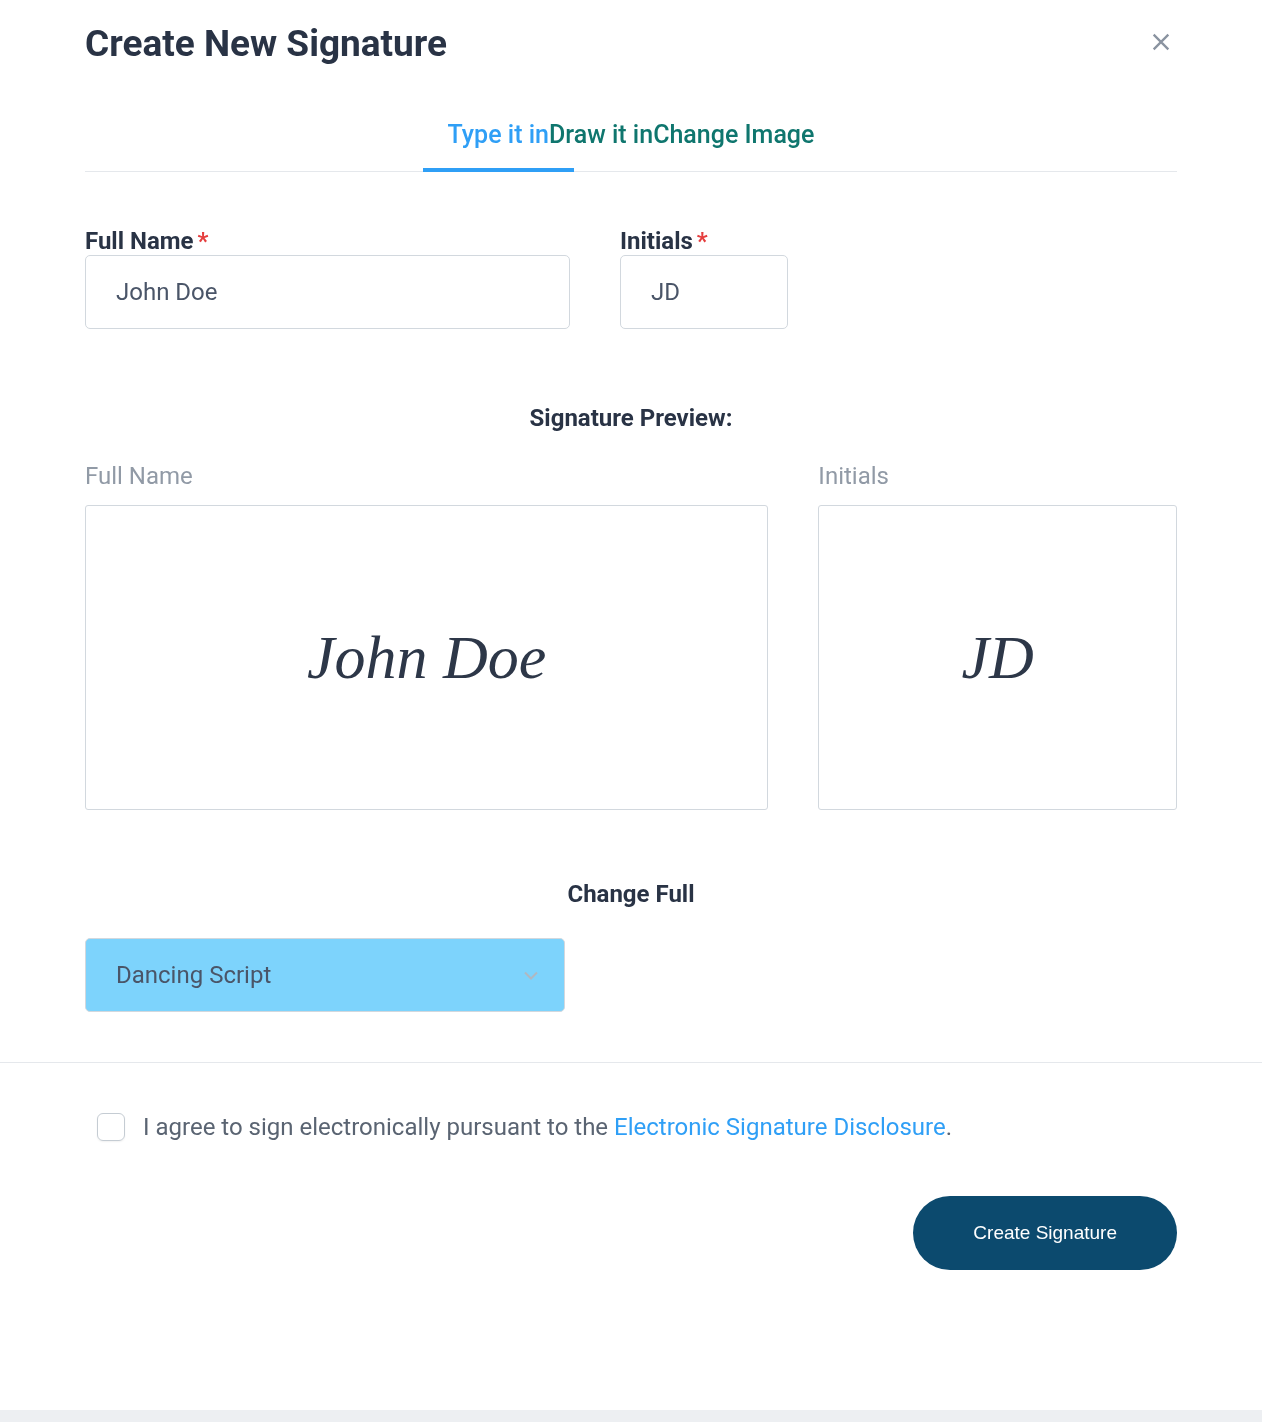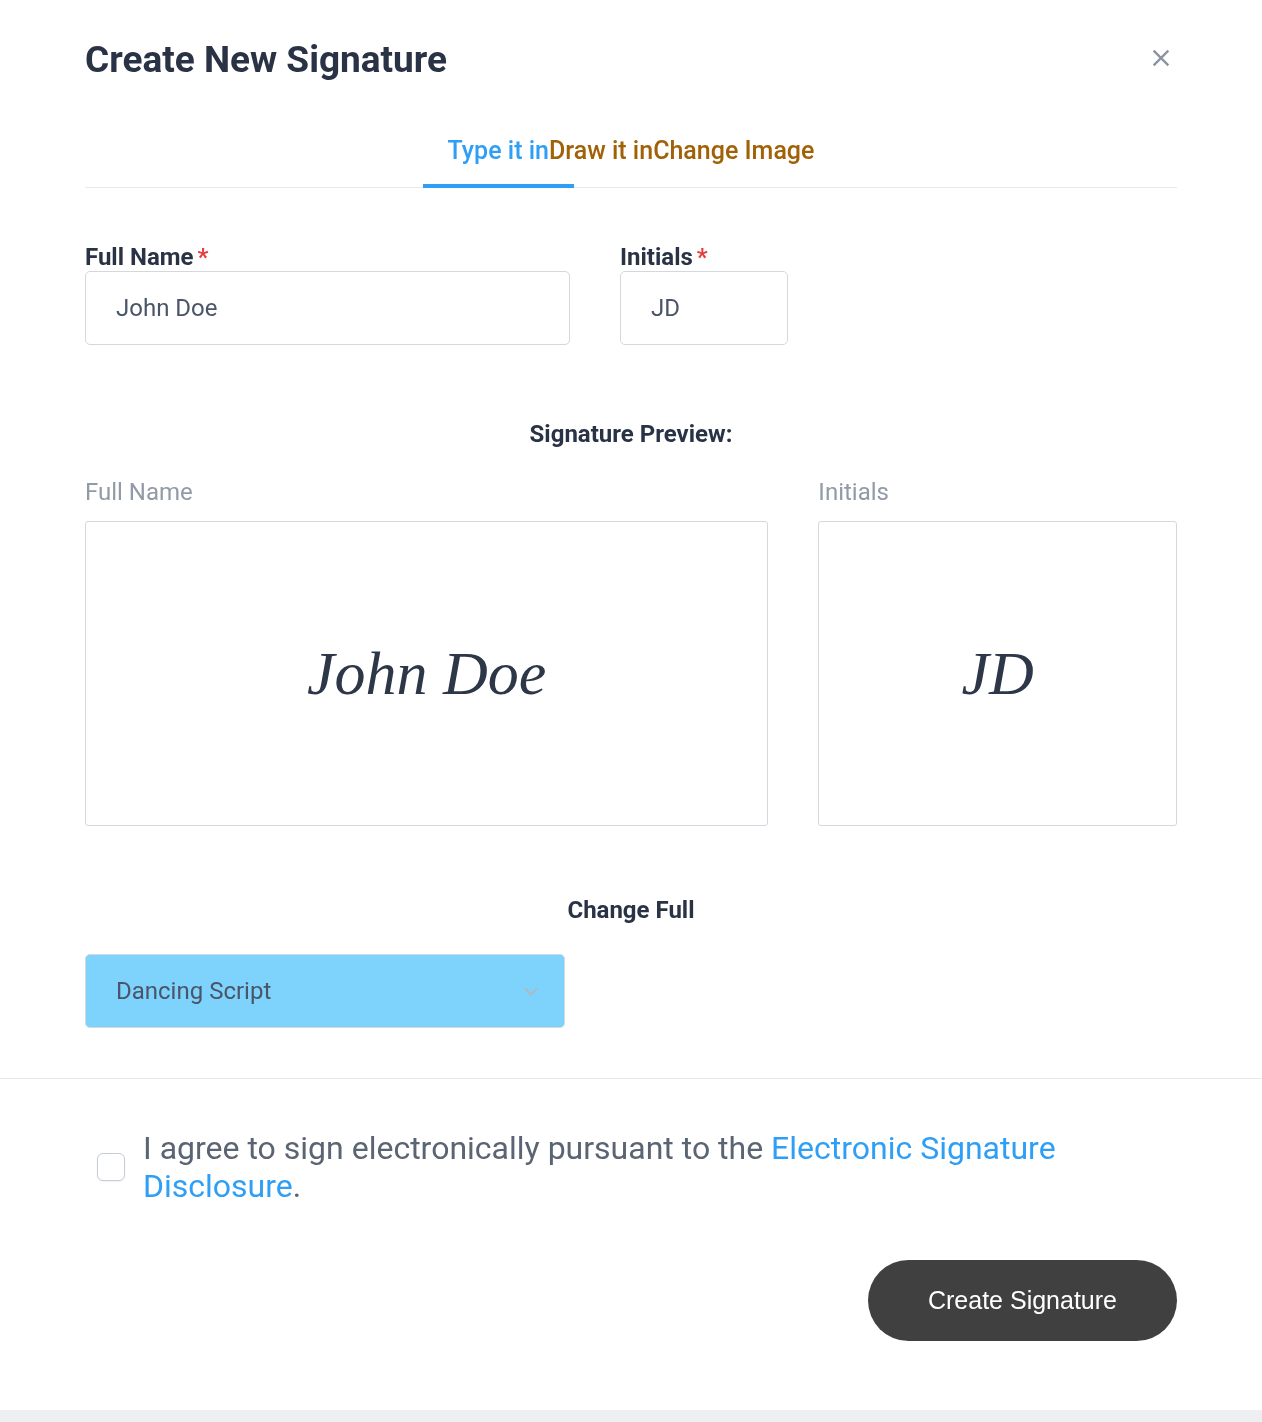--- a/index.html
+++ b/index.html
@@ -11,21 +11,21 @@
     body {
       font-family: -apple-system, BlinkMacSystemFont, "Segoe UI", Roboto, Helvetica, Arial, sans-serif;
       background: #ffffff;
       color: #2d3748;
       width: 1262px;
       height: 1422px;
       position: relative;
     }
 
     .container {
-      padding: 38px 85px 0 85px;
+      padding: 22px 85px 0 85px;
     }
 
     .header {
       display: flex;
       justify-content: space-between;
       align-items: center;
       margin-bottom: 55px;
     }
 
     .title {
@@ -52,21 +52,21 @@
     .tabs {
       display: flex;
       justify-content: center;
       border-bottom: 1px solid #e5e8ec;
       margin-bottom: 55px;
     }
 
     .tab {
       font-size: 25px;
       font-weight: 500;
-      color: #a16207;
+      color: #0f766e;
       padding-bottom: 22px;
       cursor: pointer;
       position: relative;
     }
 
     .tab.active {
       color: #2f9ff6;
     }
 
     .tab.active::after {
@@ -215,38 +215,38 @@
       width: 28px;
       height: 28px;
       border: 1.5px solid #c5ccd3;
       border-radius: 6px;
       cursor: pointer;
       flex-shrink: 0;
       box-shadow: 0 1px 2px rgba(0,0,0,0.06);
     }
 
     .agree-text {
-      font-size: 32px;
+      font-size: 24px;
       color: #5a6472;
     }
 
     .link {
       color: #2f9ff6;
       cursor: pointer;
     }
 
     .button-row {
       display: flex;
       justify-content: flex-end;
     }
 
     .create-btn {
-      background: #404040;
+      background: #0c4a6e;
       color: #ffffff;
-      font-size: 25px;
+      font-size: 19px;
       font-weight: 500;
       padding: 26px 60px;
       border: none;
       border-radius: 50px;
       cursor: pointer;
     }
 
     .bottom-bar {
       position: absolute;
       bottom: 0;

